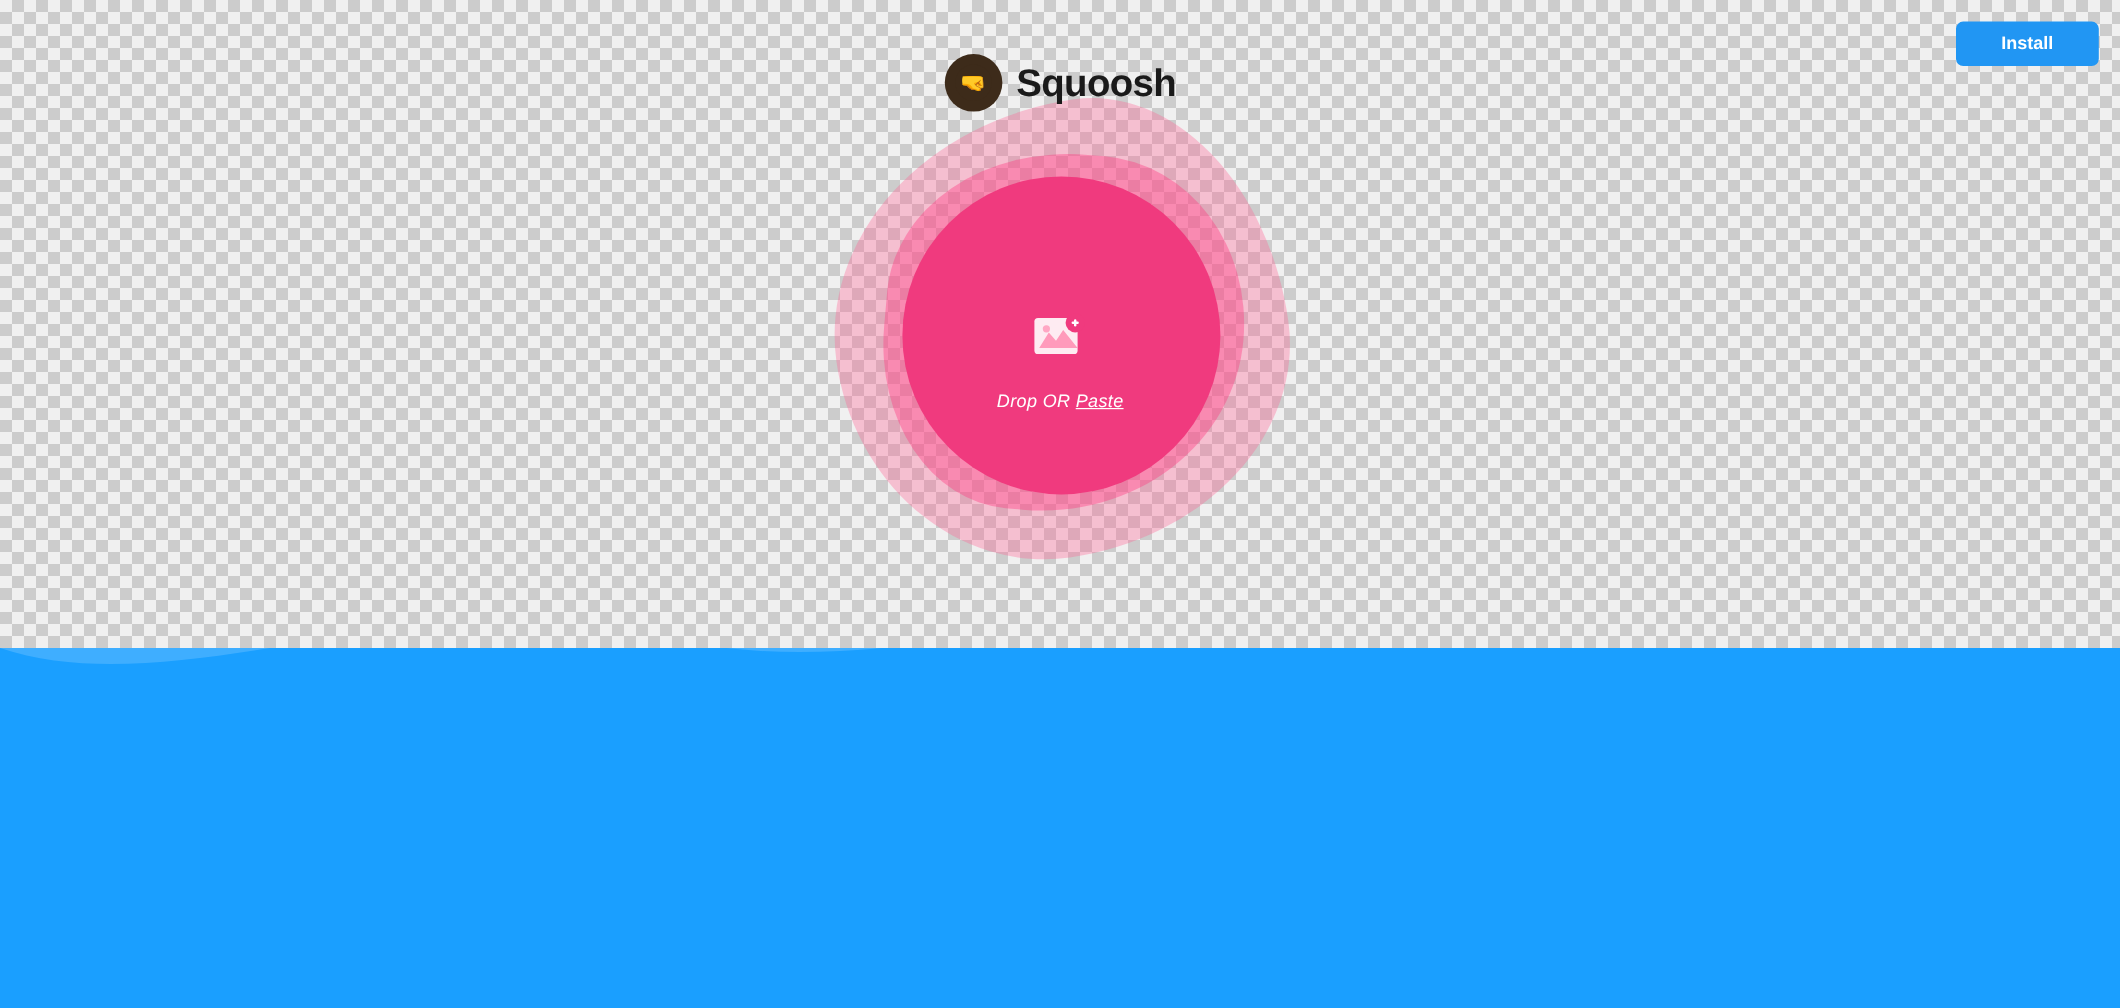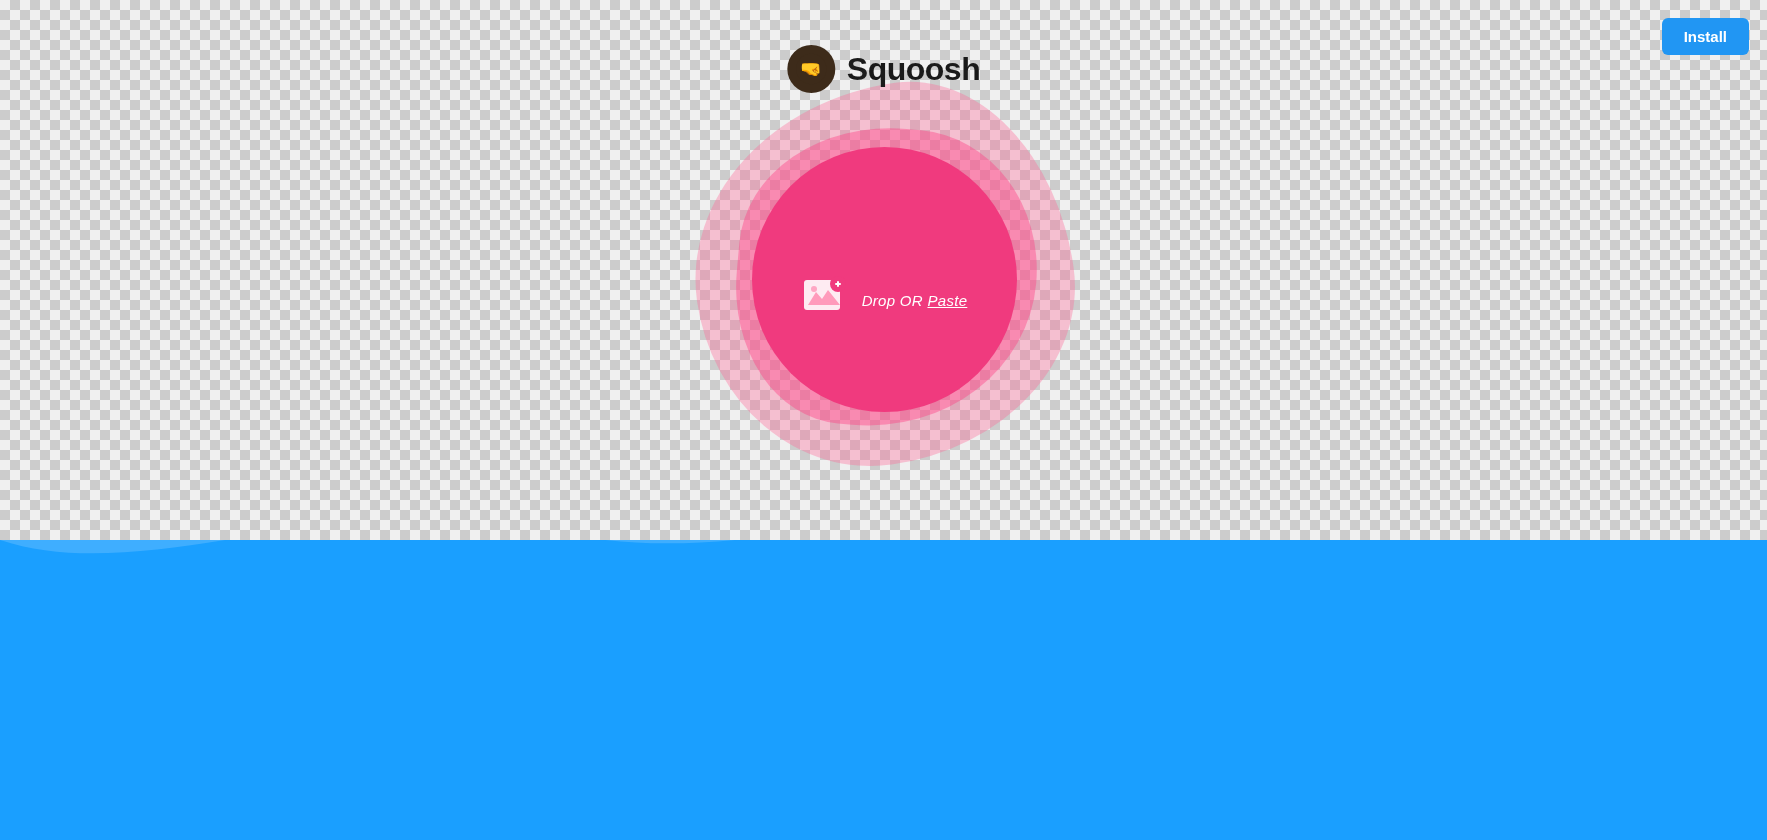--- a/index.html
+++ b/index.html
@@ -30,21 +30,21 @@
 
     
     .install-btn {
       position: absolute;
       top: 18px;
       right: 18px;
       background: #2196F3;
       color: white;
       border: none;
       border-radius: 6px;
-      padding: 10px 22px;
+      padding: 10px 38px;
       font-size: 15px;
       font-weight: 600;
       cursor: pointer;
       z-index: 10;
     }
 
     
     .logo-area {
       position: absolute;
       top: 45px;
@@ -126,21 +126,21 @@
       border-radius: 60% 40% 55% 45% / 50% 55% 45% 50%;
     }
     .blob-middle {
       border-radius: 55% 45% 60% 40% / 45% 50% 55% 50%;
     }
 
     .drop-content {
       position: relative;
       z-index: 10;
       display: flex;
-      flex-direction: row;
+      flex-direction: column;
       align-items: center;
       gap: 12px;
       margin-top: 20px;
     }
 
     .add-image-icon {
       color: white;
       font-size: 42px;
       line-height: 1;
     }

